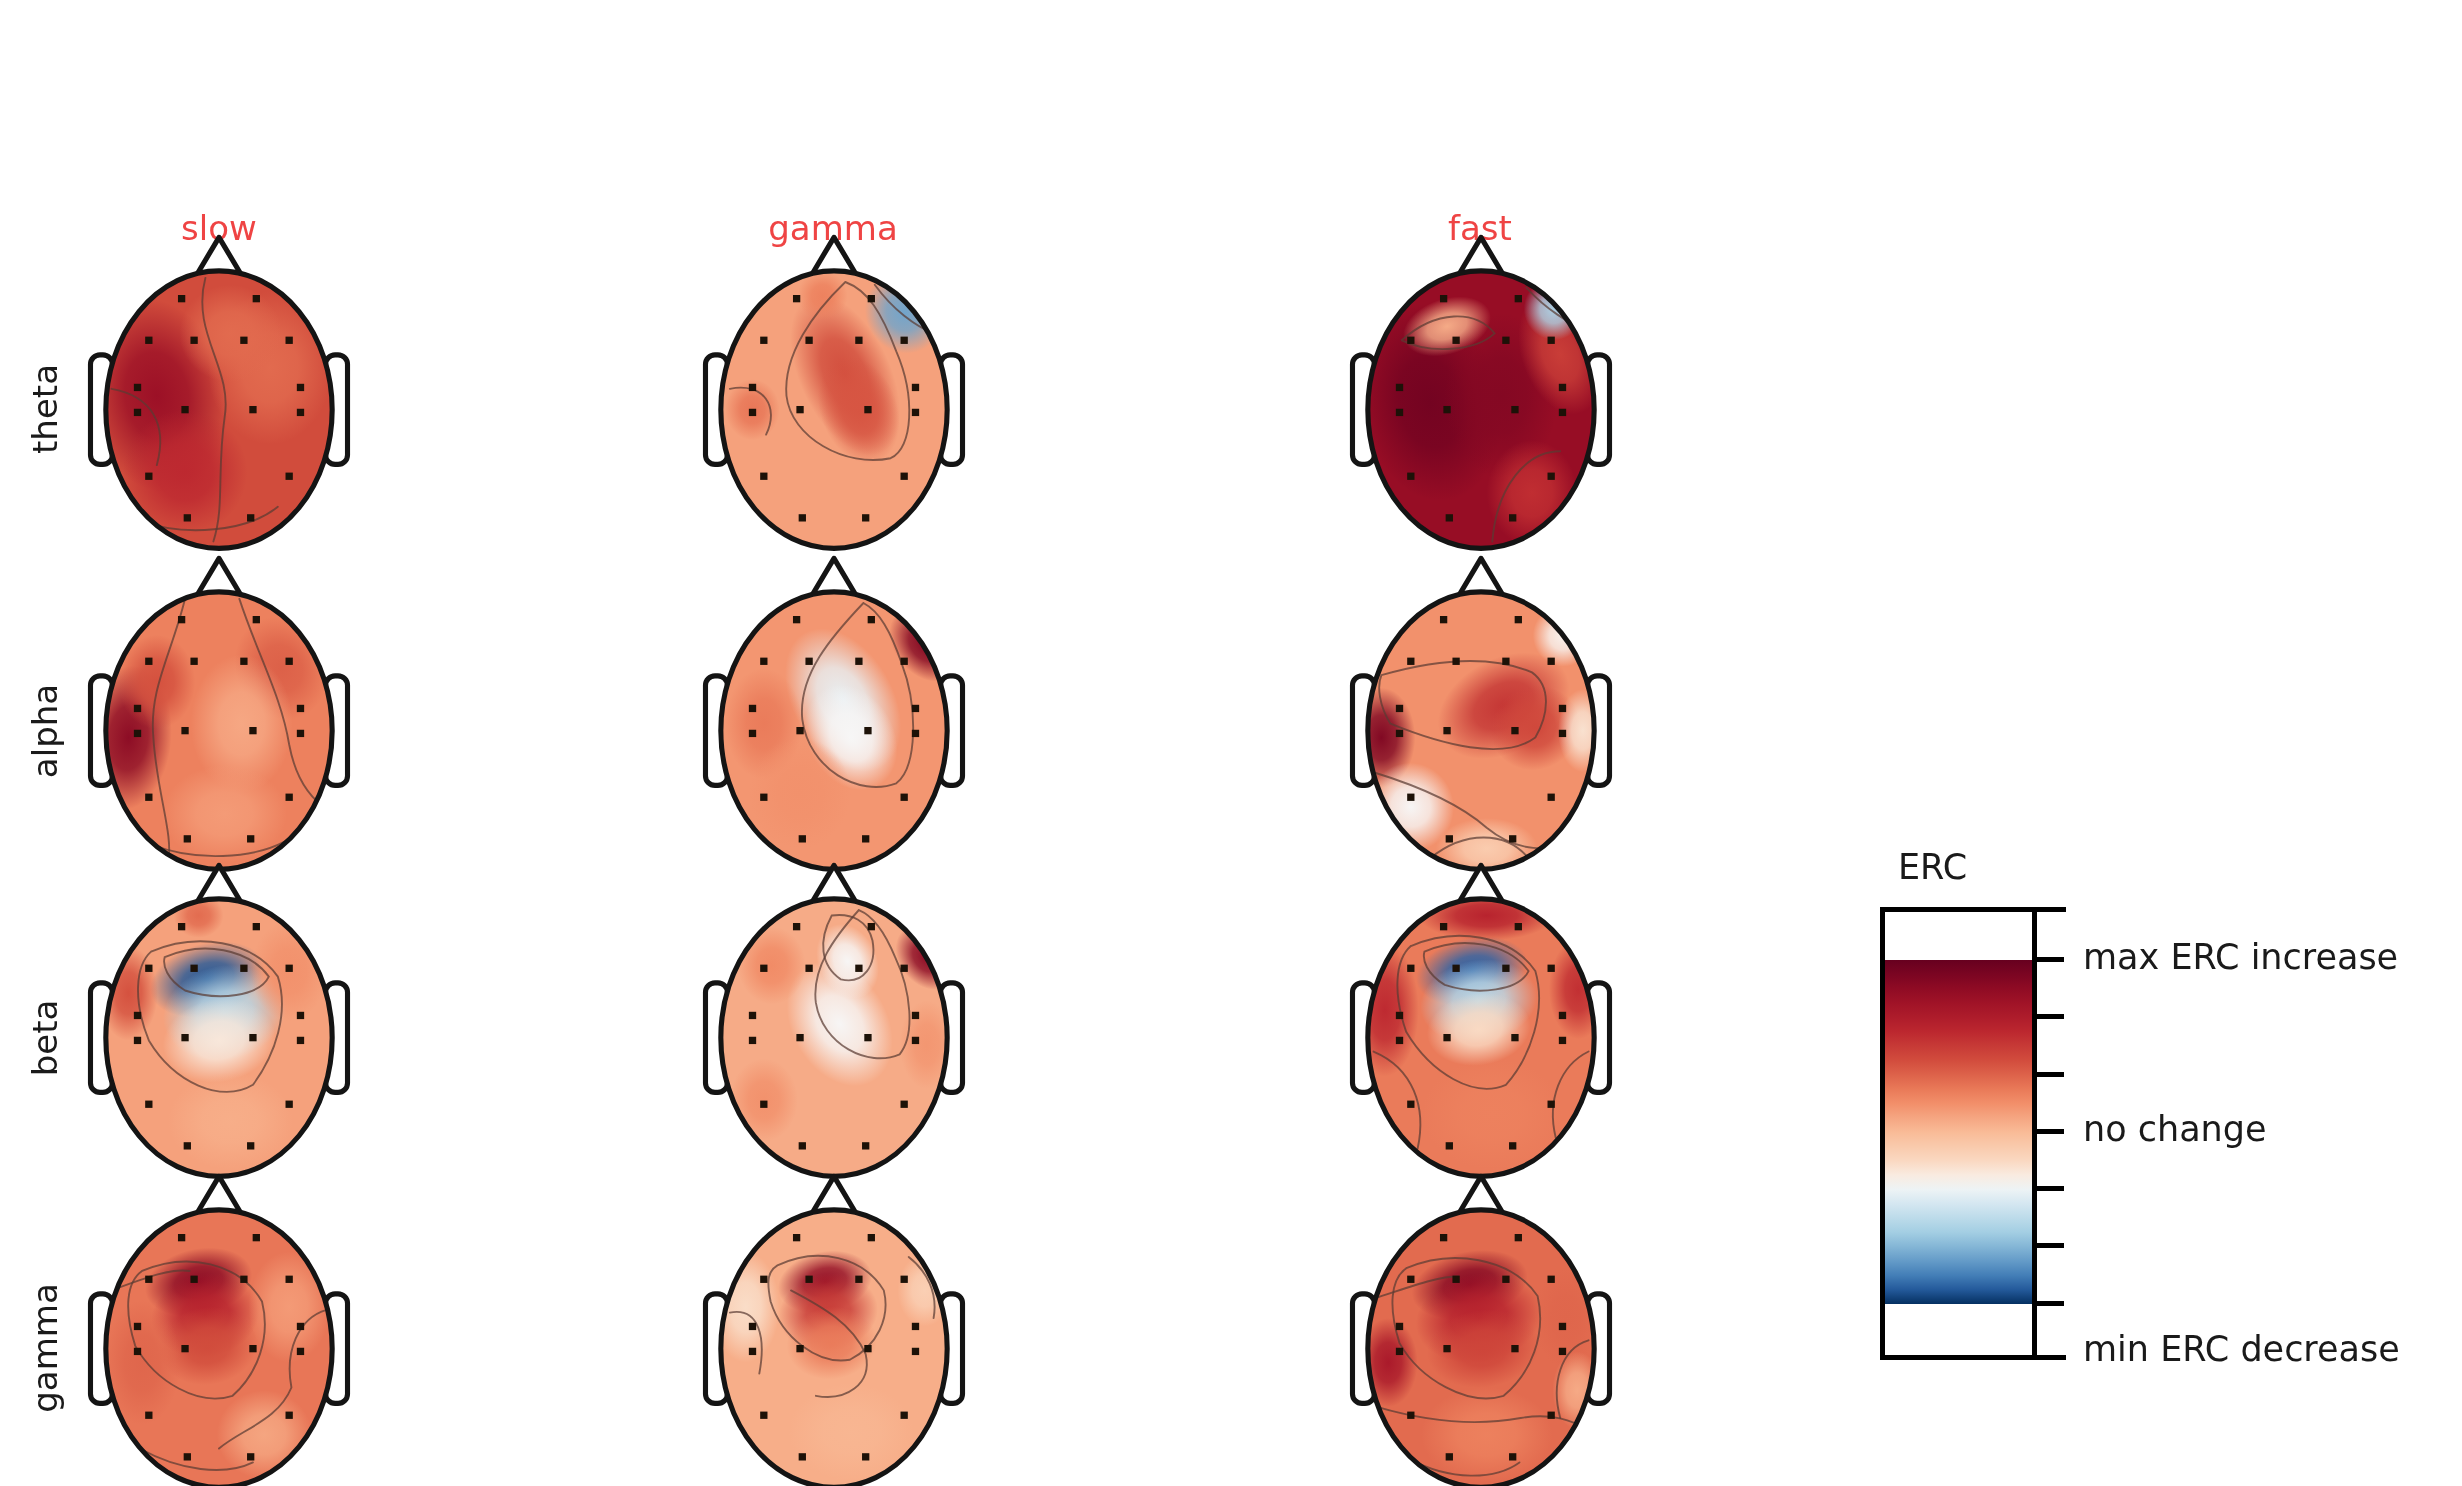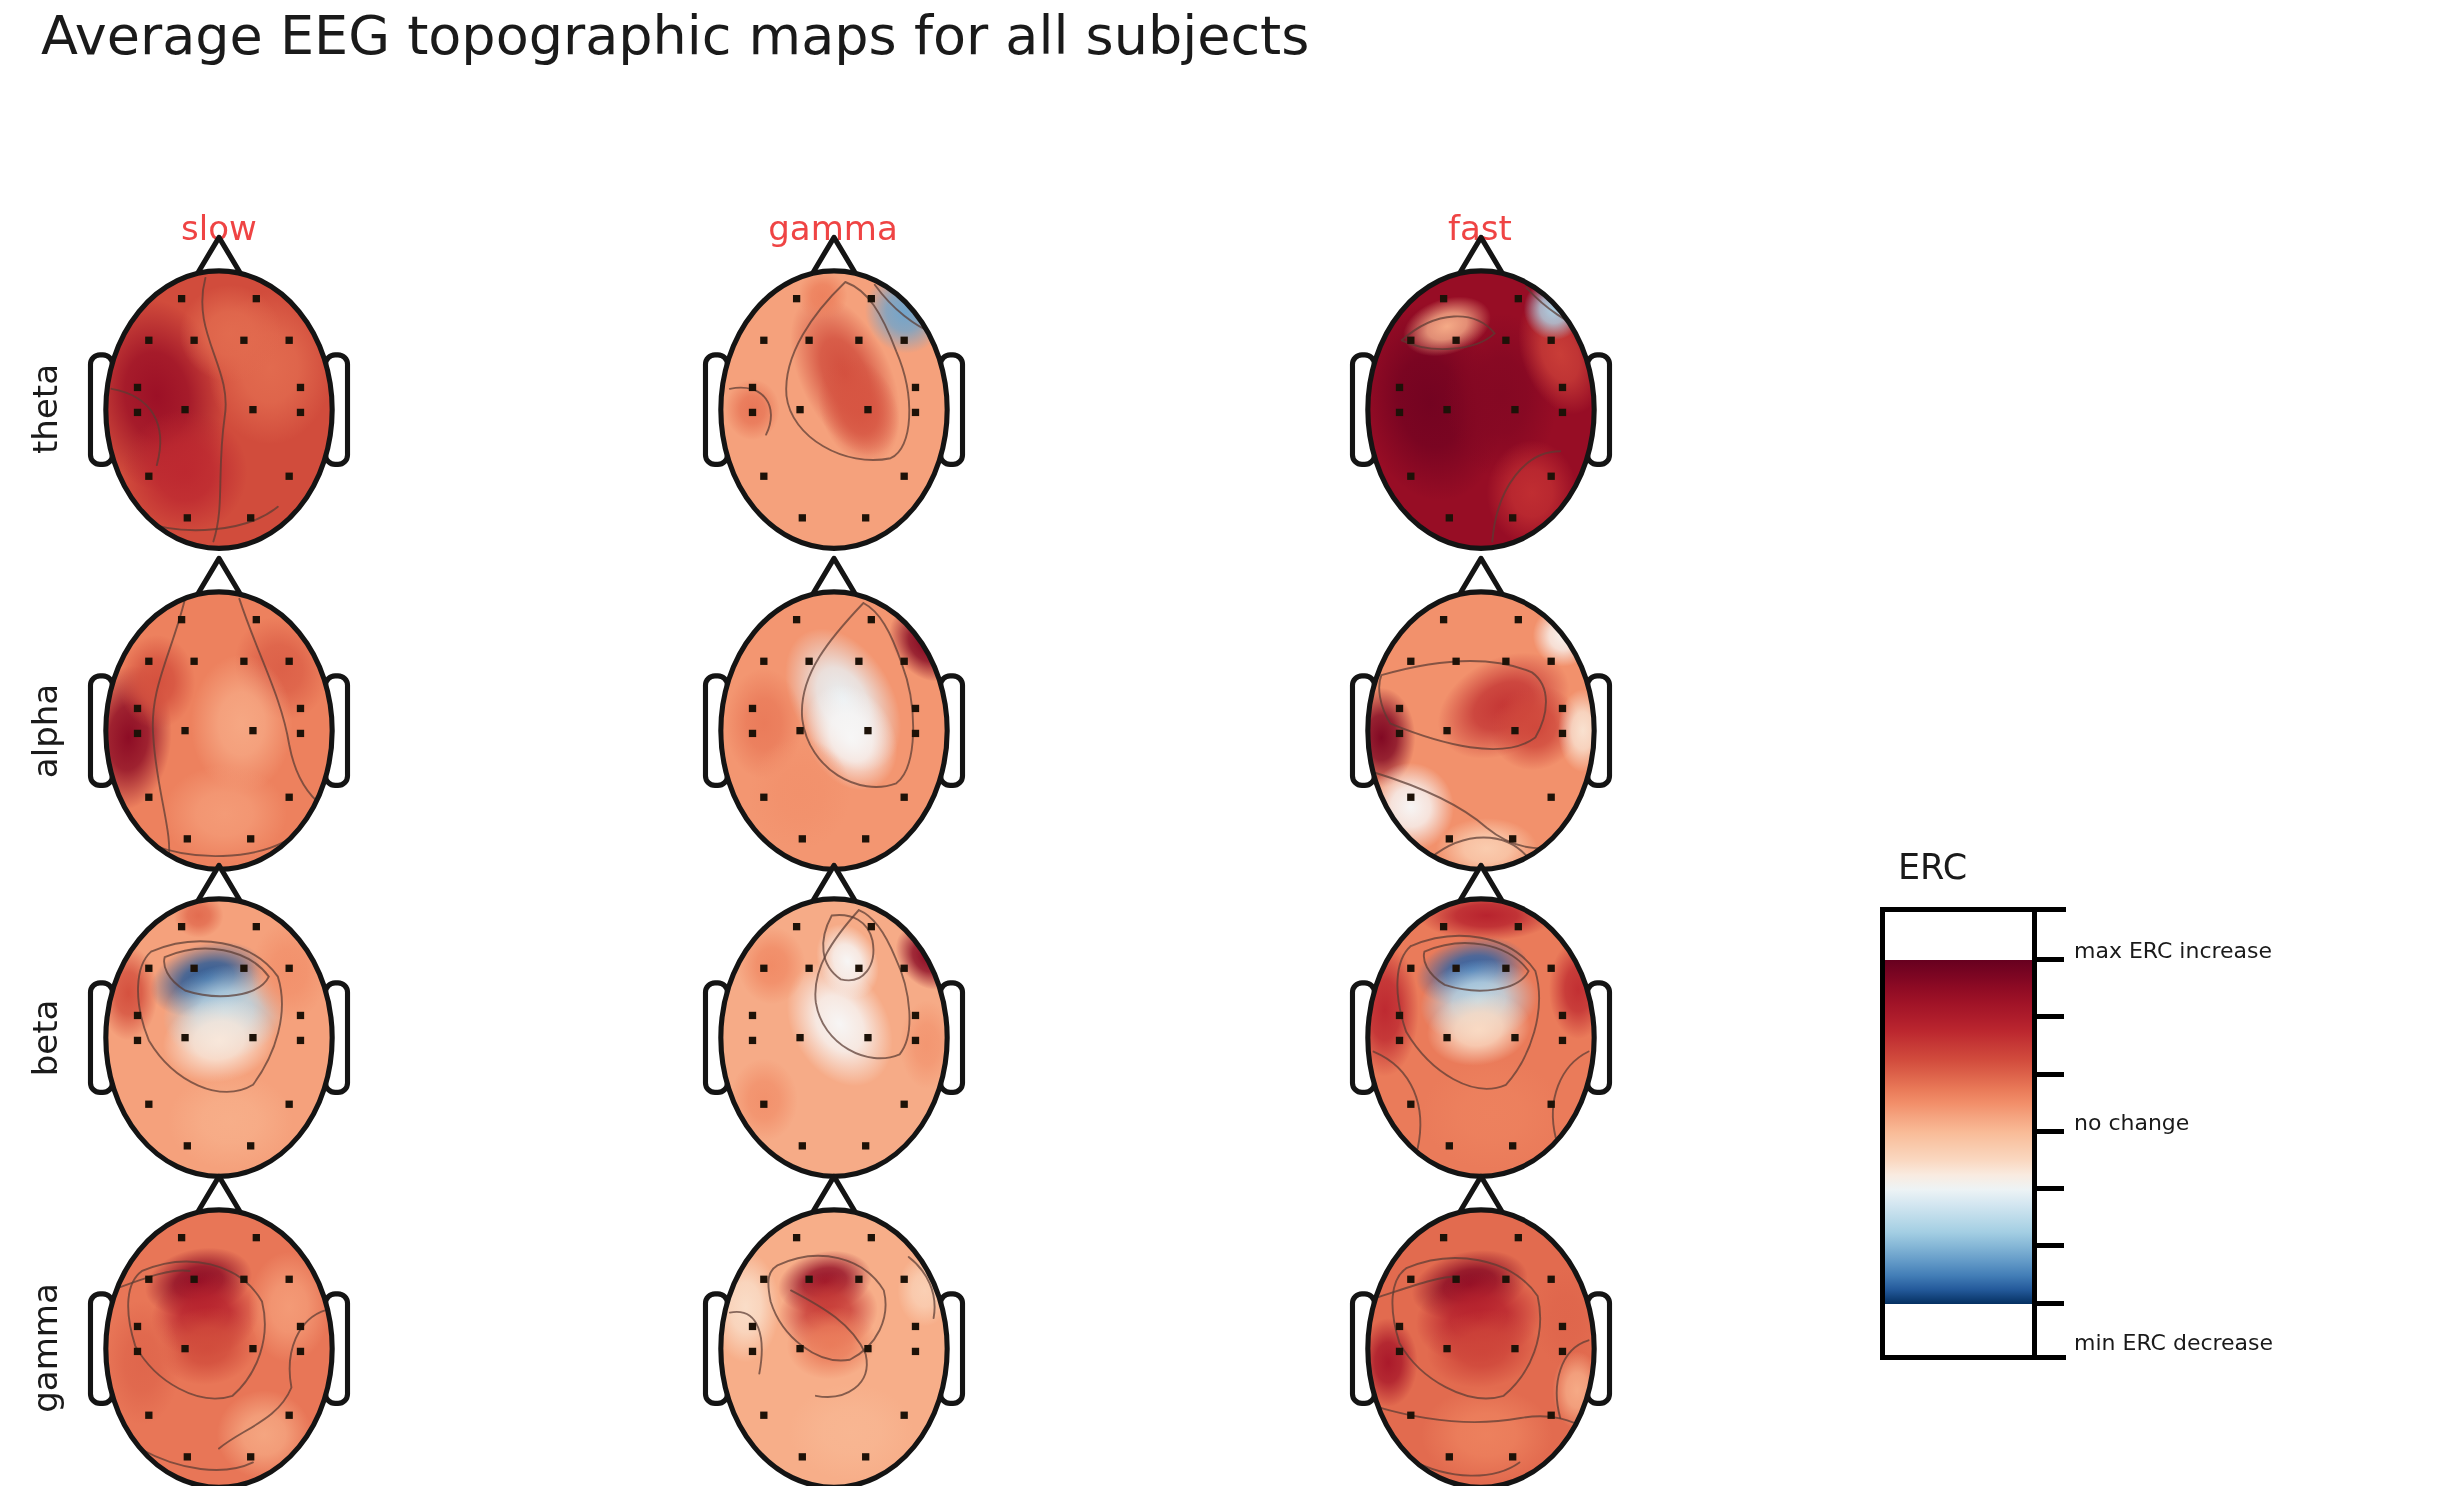--- a/index.html
+++ b/index.html
@@ -63,37 +63,37 @@
     position:absolute;
     left:0; right:0;
   }
   .cbar-tick {
     position:absolute;
     height:5.1px;
     background:#000000;
   }
   .cbar-tlabel {
     position:absolute;
-    font-size: 22px;
+    font-size: 35px;
     white-space:nowrap;
     color:#1a1a1a;
     line-height:1;
+    margin-left:9px;
   }
   .cbar-endcap {
     position:absolute;
     height:5.1px;
     background:#000000;
   }
 </style>
 </head>
 <body>
 
 <div id="figure">
 
-  <div class="fig-title">Average EEG topographic maps for all subjects</div>
 
   <div id="grid">
       <div class="col-header" style="left: 73px; top: 208px; width: 292px;">slow</div>
       <div class="col-header" style="left: 687px; top: 208px; width: 292px;">gamma</div>
       <div class="col-header" style="left: 1334px; top: 208px; width: 292px;">fast</div>
       <div class="row-label" style="width: 190px; left: -50px; top: 389px;">theta</div>
       <div class="topo-cell" style="left: 58px; top: 203px;">
         <svg width="322" height="387" viewBox="0 0 440 530">
           <defs>
             <radialGradient id="tp0_g0" cx="50%" cy="50%" r="50%">

